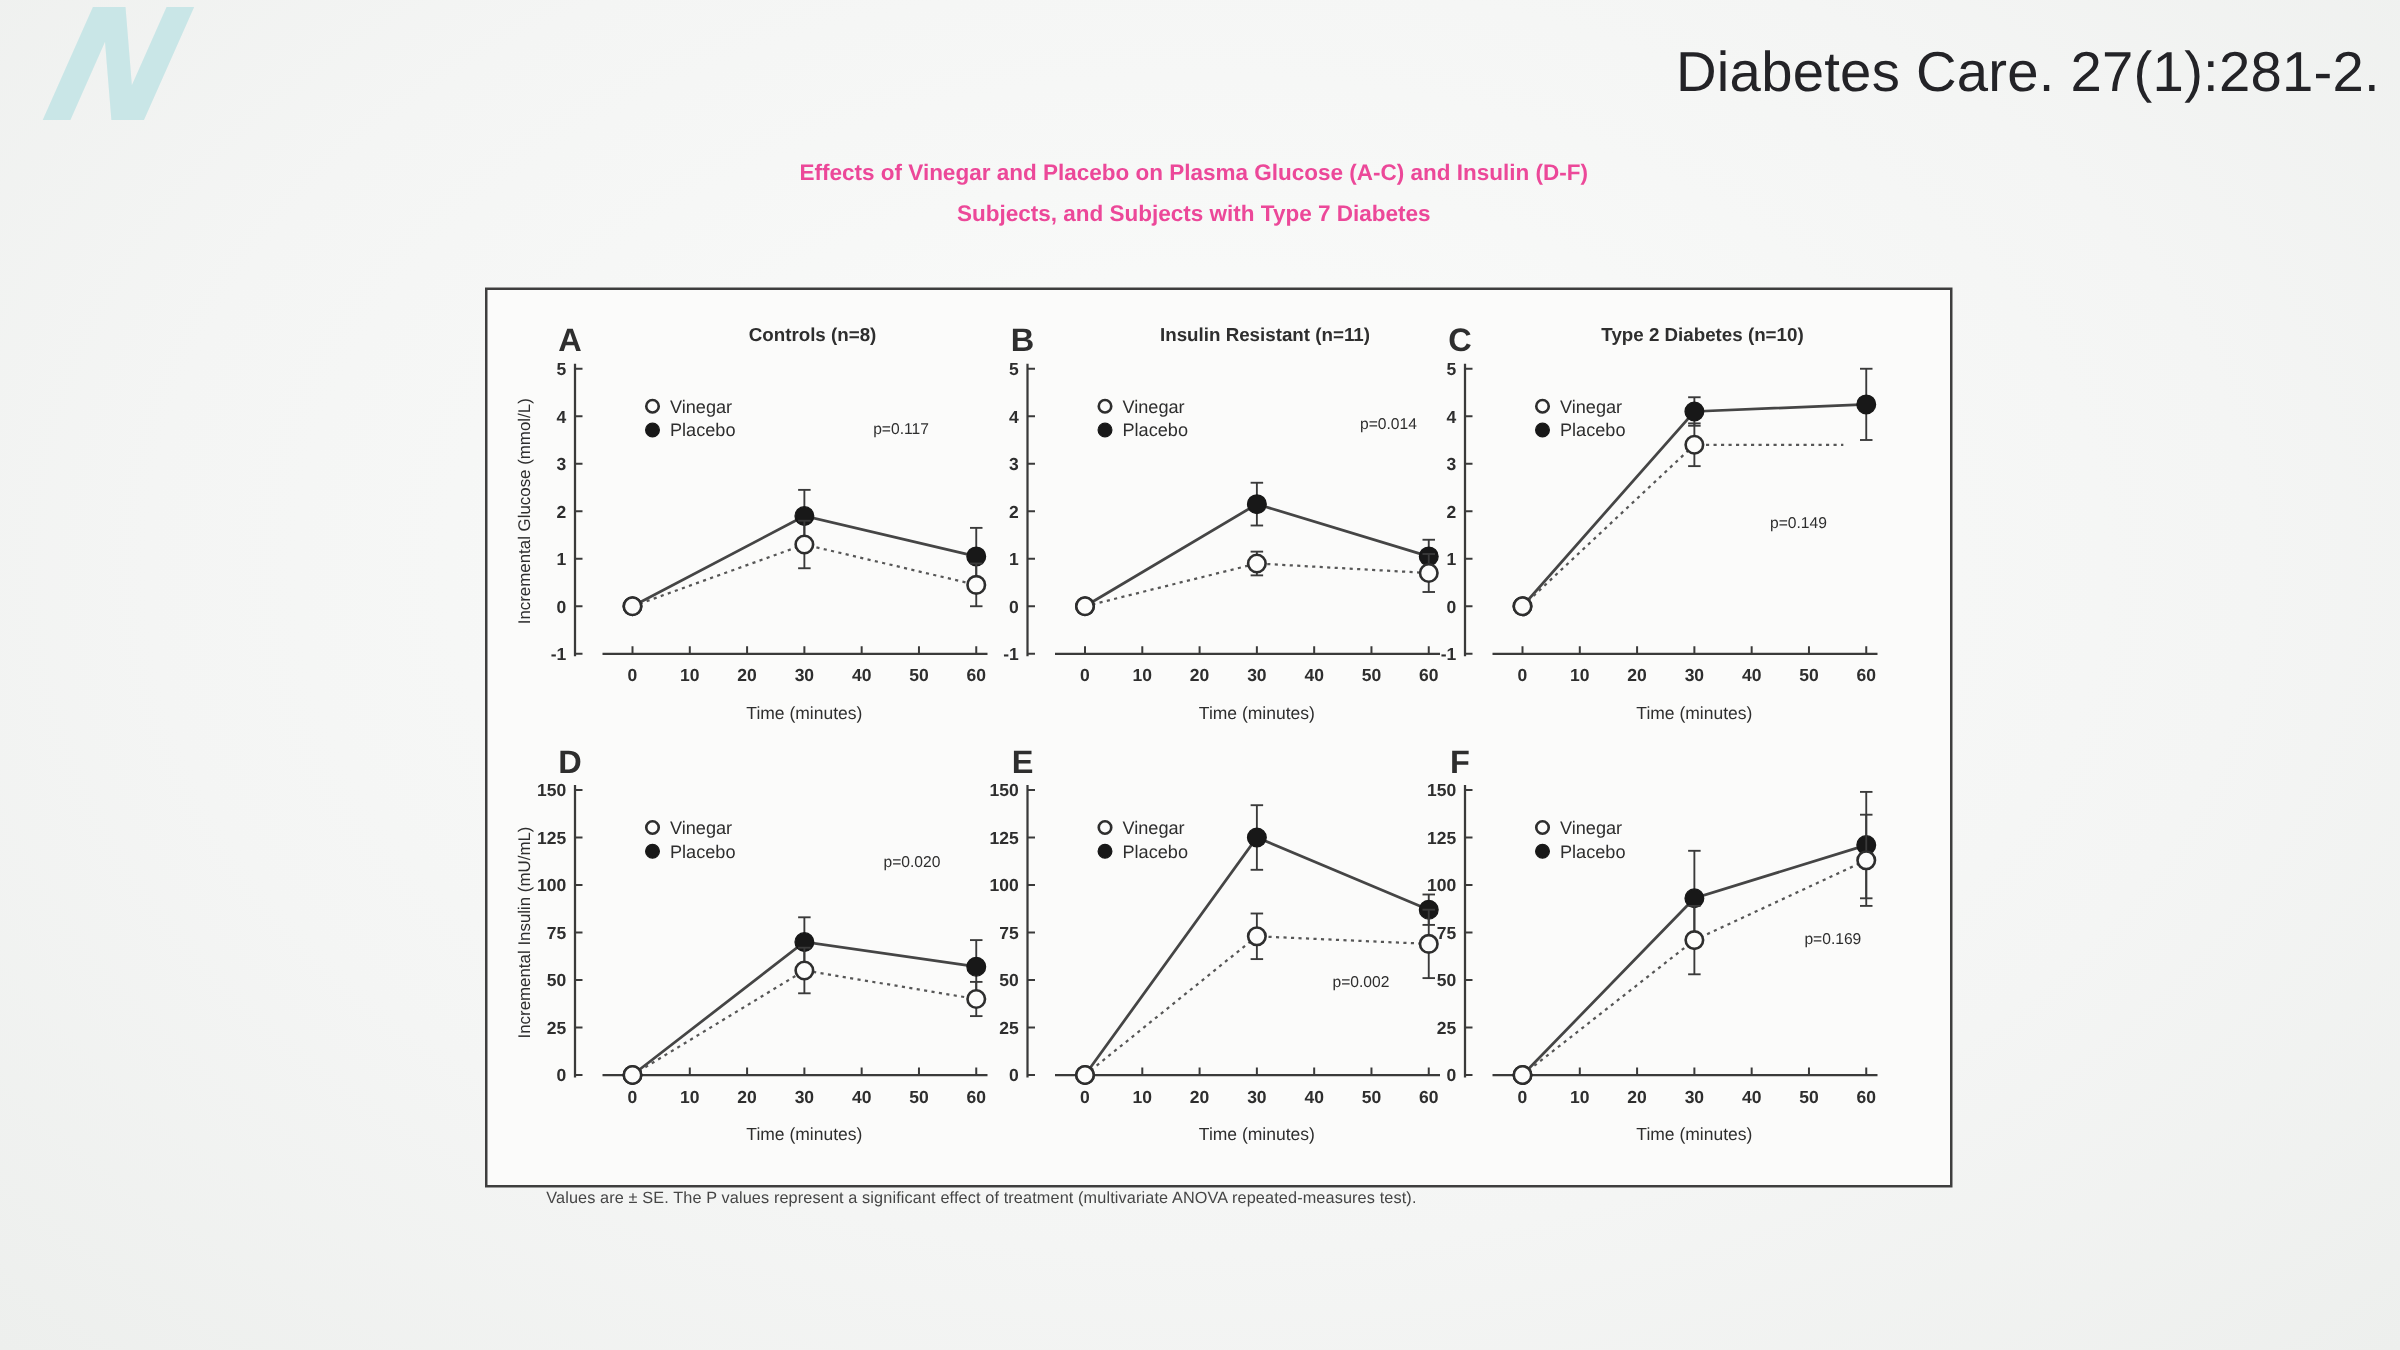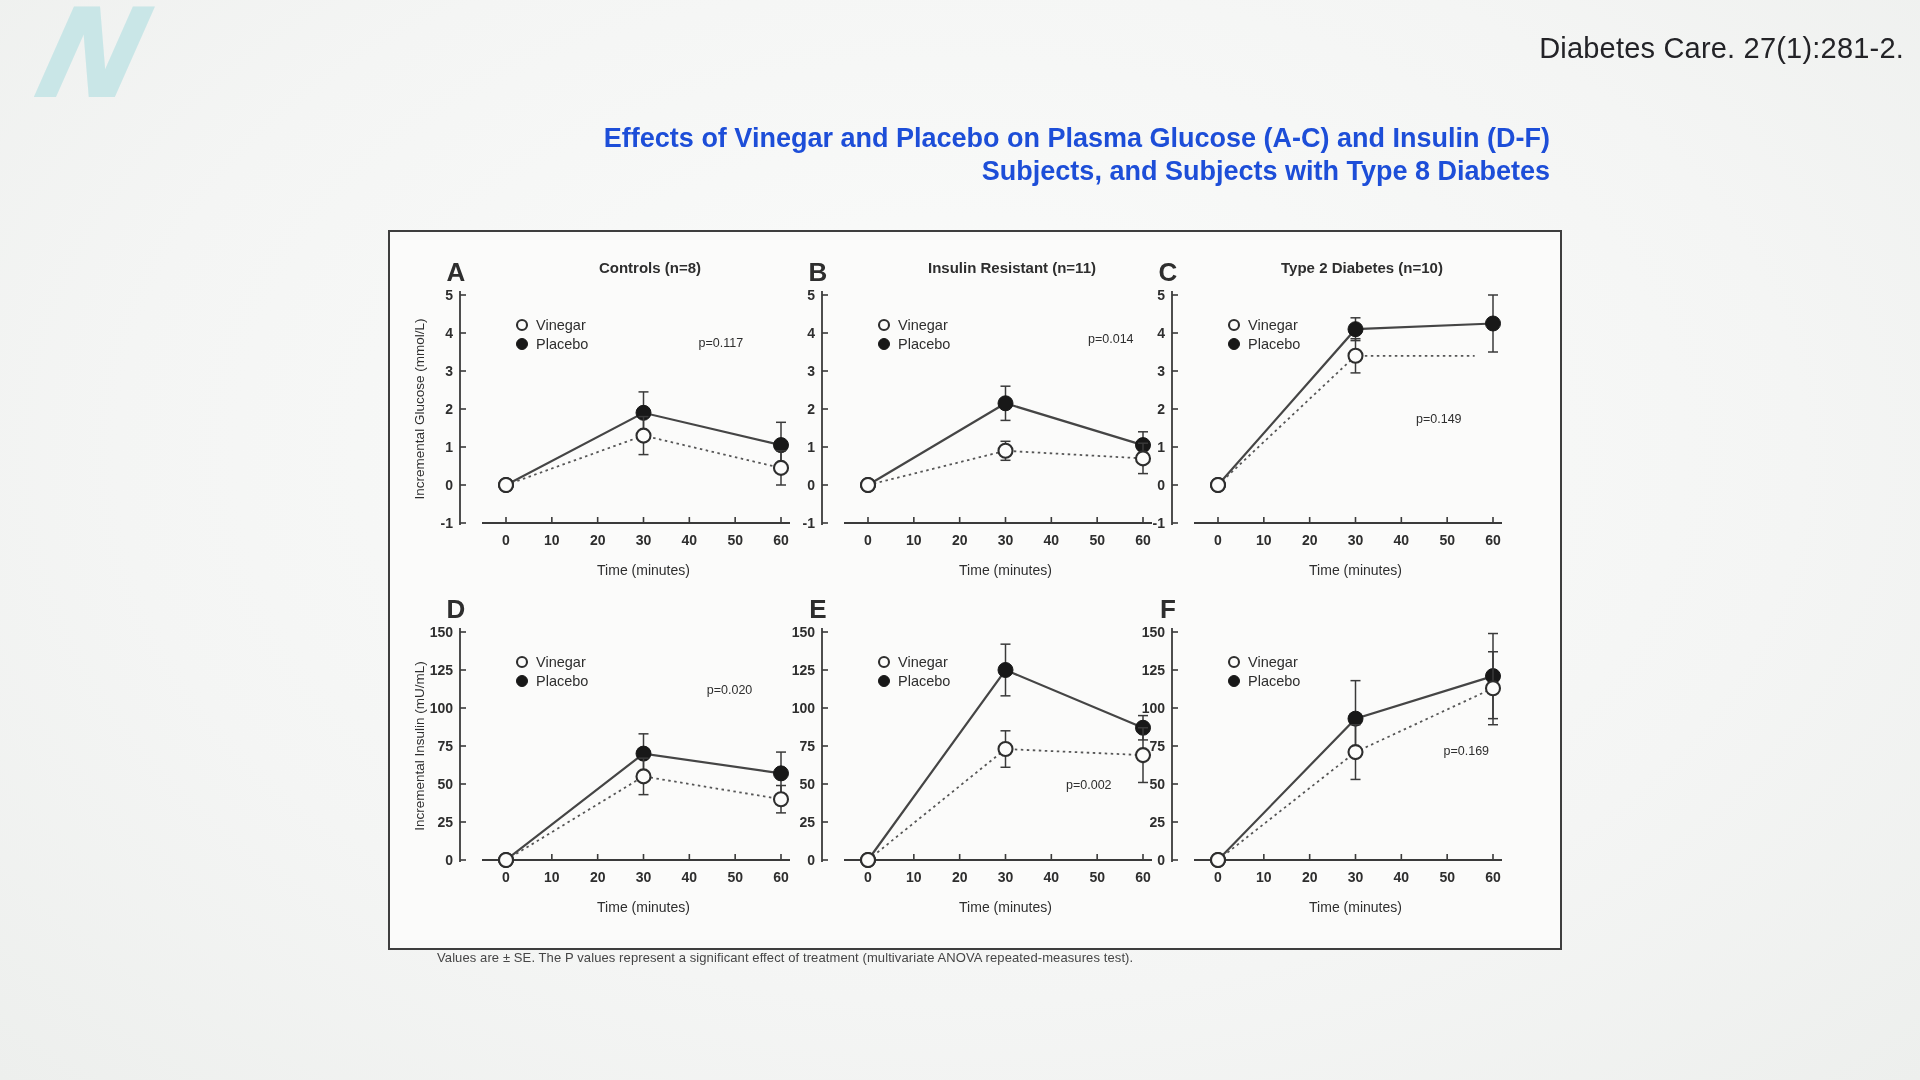--- a/index.html
+++ b/index.html
@@ -8,25 +8,25 @@
     font-family:"Liberation Sans",sans-serif;
     background:radial-gradient(ellipse at 50% 42%, #fbfcfb 0%, #f4f5f4 62%, #edefed 100%);
   }
   .logo{
     position:absolute;left:42px;top:-8px;line-height:1;
     font-family:"DejaVu Sans",sans-serif;font-size:124px;font-weight:800;font-style:italic;
     color:#c9e6e7;transform:skewX(-14deg);user-select:none;
   }
   .citation{
     position:absolute;top:32px;right:16px;
-    font-size:29px;color:#232327;letter-spacing:0.2px;
+    font-size:45px;color:#232327;letter-spacing:0.2px;
   }
   .fig-title{
-    position:absolute;left:360px;top:122px;width:1190px;text-align:right;
-    font-size:27px;font-weight:600;color:#1d4ed8;line-height:33px;
+    position:absolute;left:360px;top:122px;width:1190px;text-align:center;
+    font-size:18px;font-weight:600;color:#ec4899;line-height:33px;
   }
   .figure-box{
     position:absolute;left:388px;top:230px;width:1170px;height:716px;
     border:2px solid #3e3e3e;background:#fbfbfa;
   }
   .panel{position:absolute;width:385px;height:350px;overflow:visible;}
   .caption{
     position:absolute;left:437px;top:950px;
     font-size:13px;color:#454545;letter-spacing:0.1px;
   }
@@ -37,21 +37,21 @@
 <div class="page">
 
   <div class="logo">
     <span>N</span>
   </div>
 
   <div class="citation">Diabetes Care. 27(1):281-2.</div>
 
   <div class="fig-title">
     <div>Effects of Vinegar and Placebo on Plasma Glucose (A-C) and Insulin (D-F)</div>
-    <div>Subjects, and Subjects with Type 8 Diabetes</div>
+    <div>Subjects, and Subjects with Type 7 Diabetes</div>
   </div>
 
   <div class="figure-box">
     <svg class="panel" style="left:20px;top:15px" viewBox="0 0 385 350">
         <text x="46" y="34" fill="#2e2e2e" font-size="26" font-weight="700" font-family="&quot;Liberation Sans&quot;,sans-serif" text-anchor="middle">A</text>
         <text x="240" y="26" fill="#2e2e2e" font-size="15" font-weight="700" font-family="&quot;Liberation Sans&quot;,sans-serif" text-anchor="middle">Controls (n=8)</text>
         <line x1="50" y1="44" x2="50" y2="278" stroke="#3a3a3a" stroke-width="1.8"></line>
         <line x1="50" y1="48" x2="56" y2="48" stroke="#3a3a3a" stroke-width="1.6"></line>
         <text x="43" y="53" fill="#2e2e2e" font-size="14" font-weight="600" font-family="&quot;Liberation Sans&quot;,sans-serif" text-anchor="end">5</text>
         <line x1="50" y1="86" x2="56" y2="86" stroke="#3a3a3a" stroke-width="1.6"></line>

